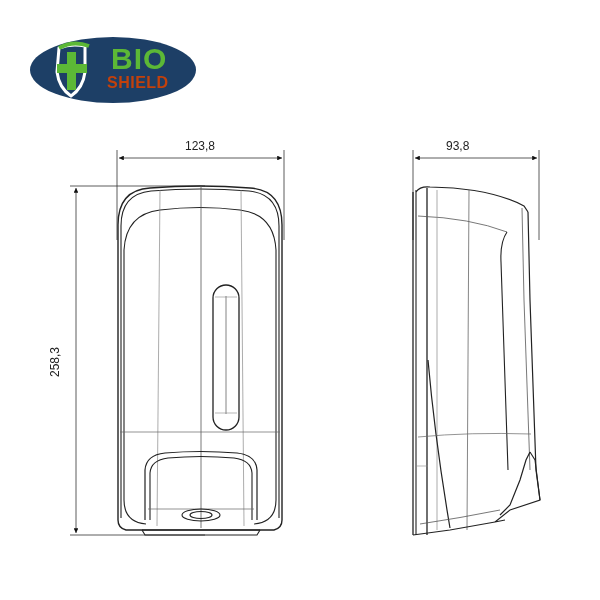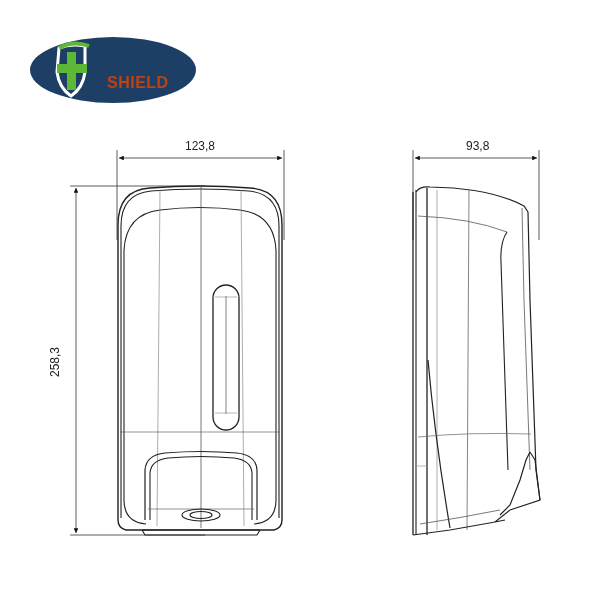--- a/index.html
+++ b/index.html
@@ -6,36 +6,37 @@
     body { width: 600px; height: 600px; position: relative; overflow: hidden;
            font-family: "Liberation Sans", sans-serif; }
     .logo { position: absolute; left: 29px; top: 36px; width: 168px; height: 68px; }
     .logo-text-bio { position: absolute; left: 82px; top: 6px; font-size: 30px; font-weight: bold;
                      color: #5cb836; letter-spacing: 1px; font-family: "Liberation Sans", sans-serif; }
     .logo-text-shield { position: absolute; left: 78px; top: 38px; font-size: 16px; font-weight: bold;
                         color: #c2410c; letter-spacing: 0.5px; font-family: "Liberation Sans", sans-serif; }
     .drawing { position: absolute; left: 0; top: 0; width: 600px; height: 600px; }
     .dim { position: absolute; font-size: 12px; color: #222; font-family: "Liberation Sans", sans-serif; }
     .dim-width { left: 185px; top: 139px; text-align: right; }
-    .dim-depth { left: 466px; top: 139px; }
+    .dim-depth { left: 446px; top: 139px; }
     .dim-height { left: 40px; top: 355px; transform: rotate(-90deg); transform-origin: center; }
   </style>
 </head>
 <body>
 
 <div class="logo">
   <svg width="168" height="68" viewBox="0 0 168 68">
     <ellipse cx="84" cy="34" rx="83" ry="33" fill="#1d3f66"></ellipse>
 
     <path d="M30 12 Q42 7 56 10 L56 36 Q54 52 42 60 Q30 52 28 36 Z" fill="#1d3f66" stroke="#ffffff" stroke-width="3"></path>
     <path d="M30 12 Q44 4 60 10" fill="none" stroke="#5cb836" stroke-width="4"></path>
 
     <rect x="38" y="16" width="9" height="38" fill="#5cb836"></rect>
     <rect x="28" y="28" width="30" height="9" fill="#5cb836"></rect>
   </svg>
+  <span class="logo-text-bio">BIO</span>
   <span class="logo-text-shield">SHIELD</span>
 </div>
 
 <svg class="drawing" viewBox="0 0 600 600">
   <defs>
     <marker id="arr" viewBox="0 0 10 10" refX="10" refY="5" markerWidth="8" markerHeight="6" orient="auto-start-reverse">
       <path d="M0 0 L10 5 L0 10 Z" fill="#111"></path>
     </marker>
   </defs>
 

